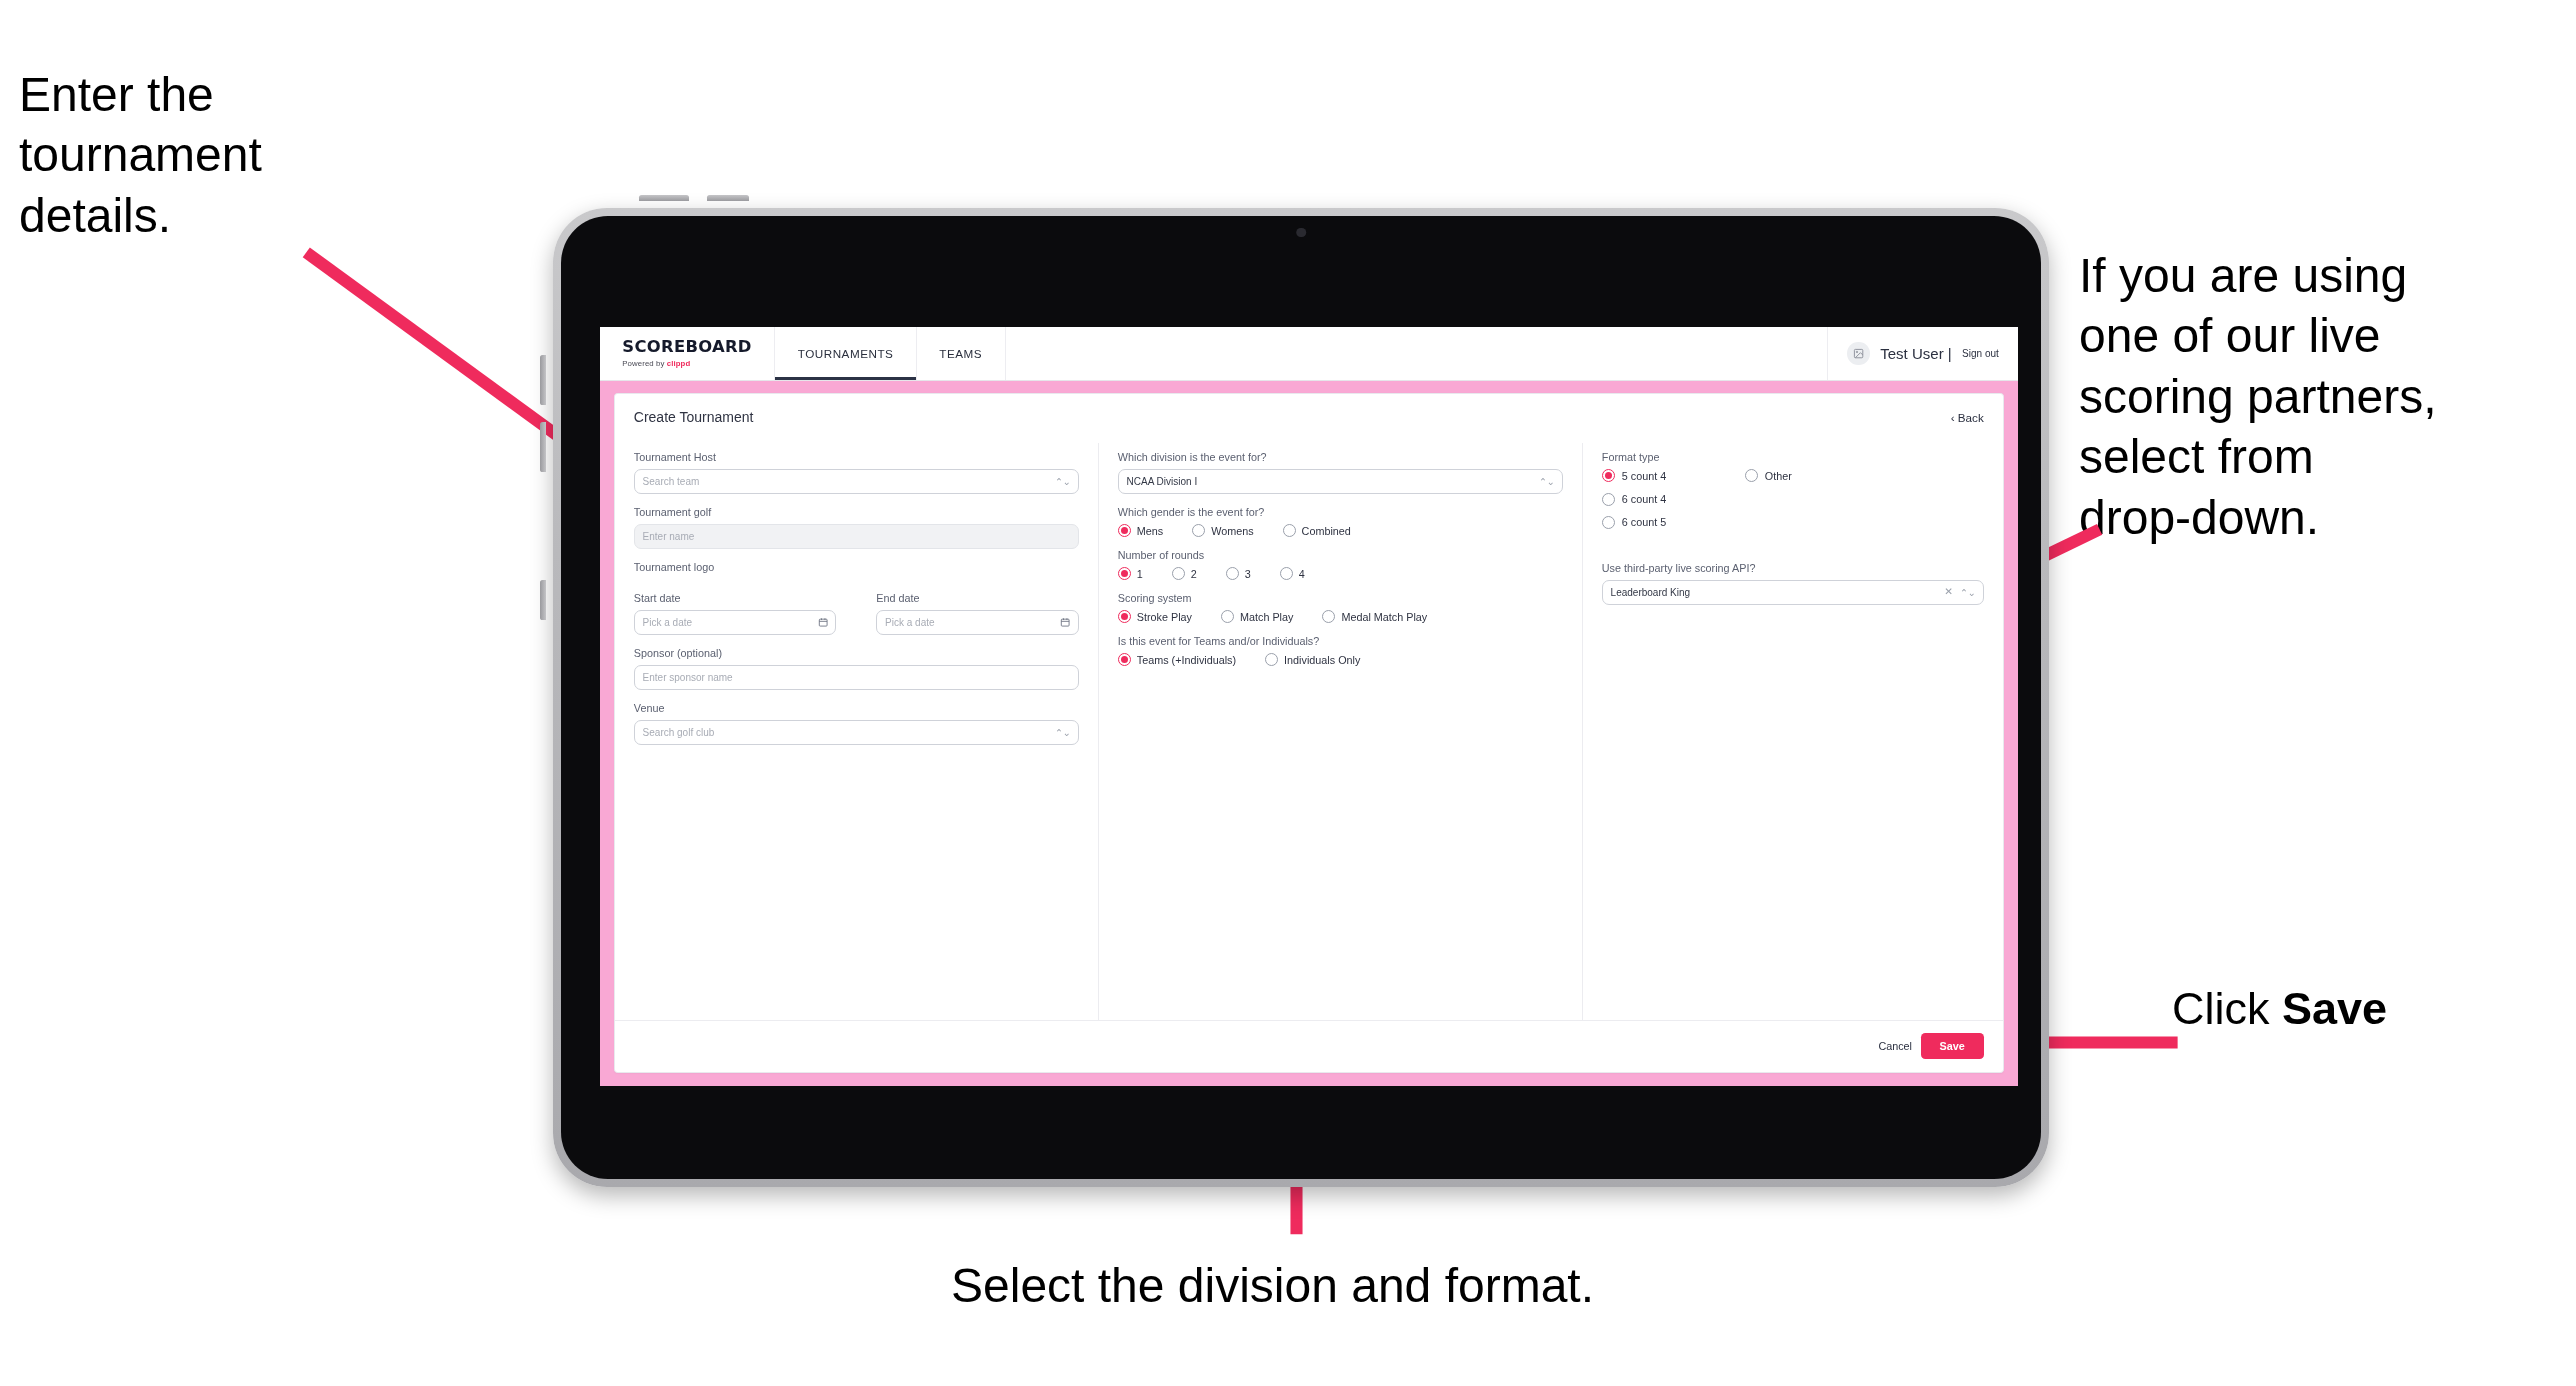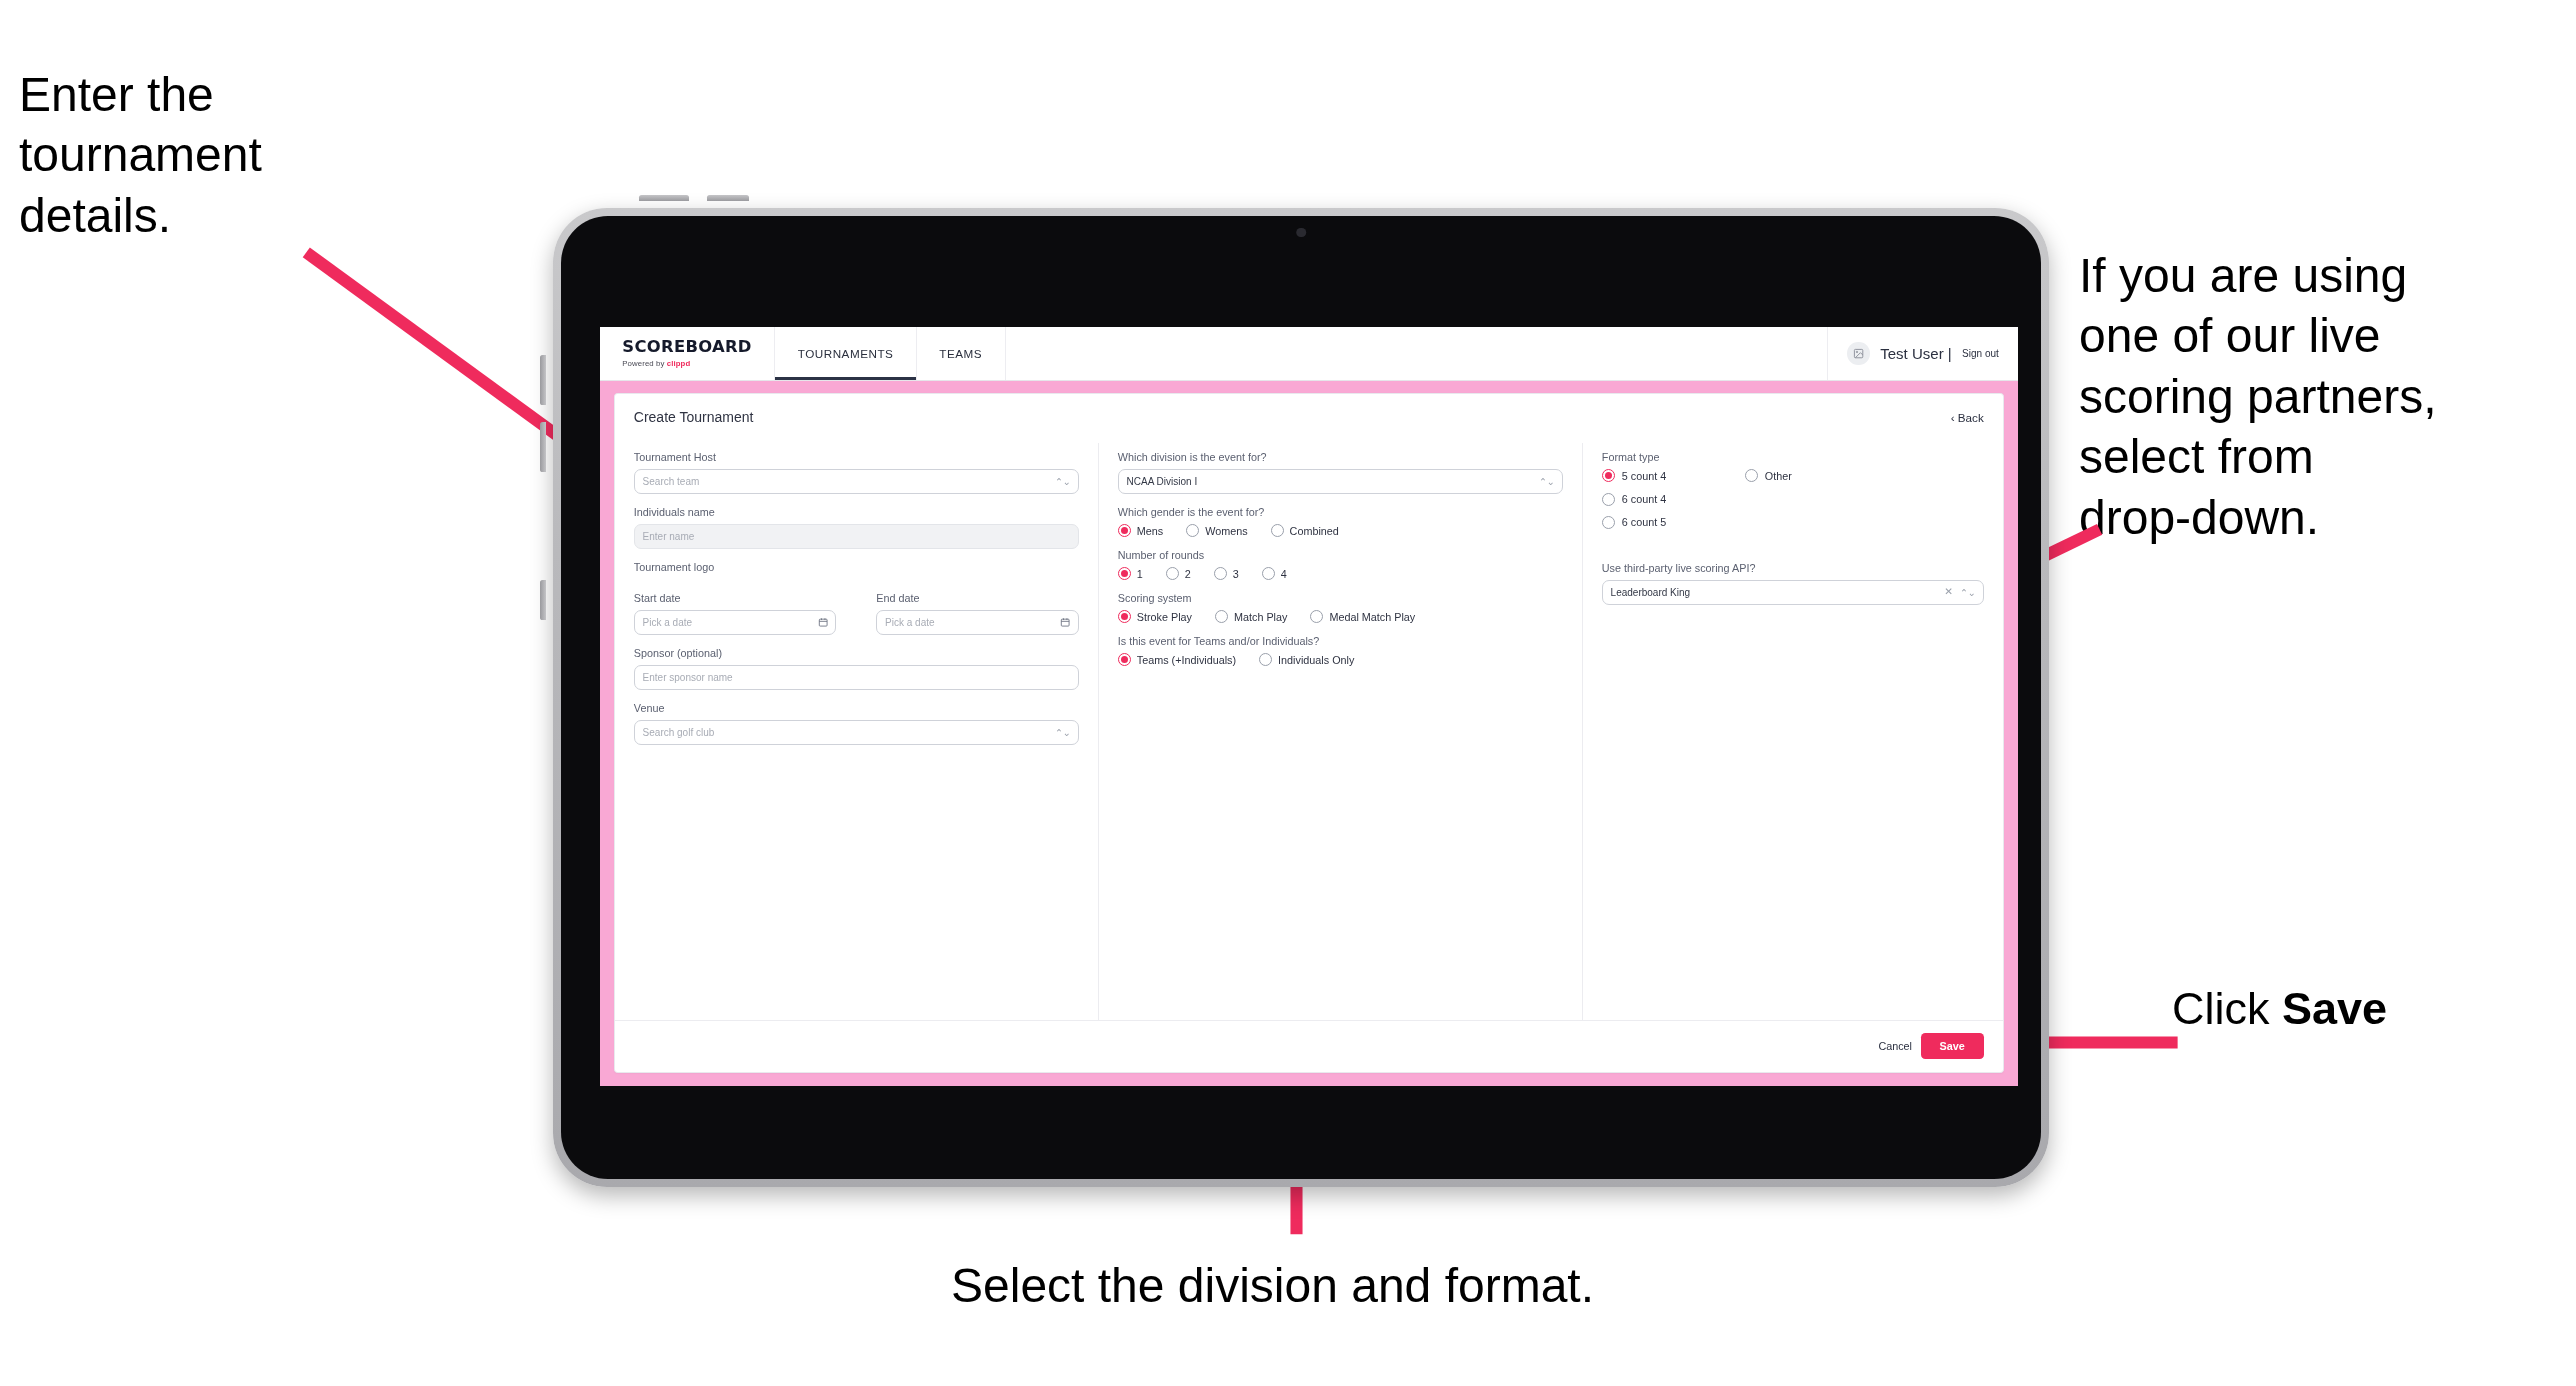--- a/index.html
+++ b/index.html
@@ -158,21 +158,21 @@
   .logo-circle {
     width:54px; height:54px; border-radius:50%; background:#eceef0;
     display:flex; align-items:center; justify-content:center;
   }
   .upload-btn {
     background:#212736; color:#fff; font-size:10.8px;
     padding: 7.8px 14.7px; border-radius:4.3px; cursor:pointer;
   }
 
   
-  .radio-row { display:flex; align-items:center; gap: 9px; flex-wrap:wrap; margin-top:1.7px; }
+  .radio-row { display:flex; align-items:center; gap: 15px; flex-wrap:wrap; margin-top:1.7px; }
   .radio-item { display:flex; align-items:center; gap:6px; margin-right: 14px; cursor:pointer; }
   .rdo {
     width:13px; height:13px; border-radius:50%;
     border:1.2px solid #9aa0ab; background:#fff;
     display:flex; align-items:center; justify-content:center; flex:none;
   }
   .rdo.on { border-color:#ef2b5d; }
   .rdo.on::after {
     content:""; width:7px; height:7px; border-radius:50%; background:#ef2b5d;
   }
@@ -298,21 +298,21 @@
 
             <div class="col col-1">
               <div class="label">Tournament Host</div>
               <div class="field">
                 <span class="ph">Search team</span>
                 <span class="right-icons">
                   <span class="chev">⌃⌄</span>
                 </span>
               </div>
 
-              <div class="label tight">Individuals name</div>
+              <div class="label tight">Tournament golf</div>
               <div class="field filled">
                 <span class="ph">Enter name</span>
               </div>
 
               <div class="label tight">Tournament logo</div>
 
               <div class="row2" style="margin-top:10.4px;gap:40px;">
                 <div>
                   <div class="label">Start date</div>
                   <div class="field">

